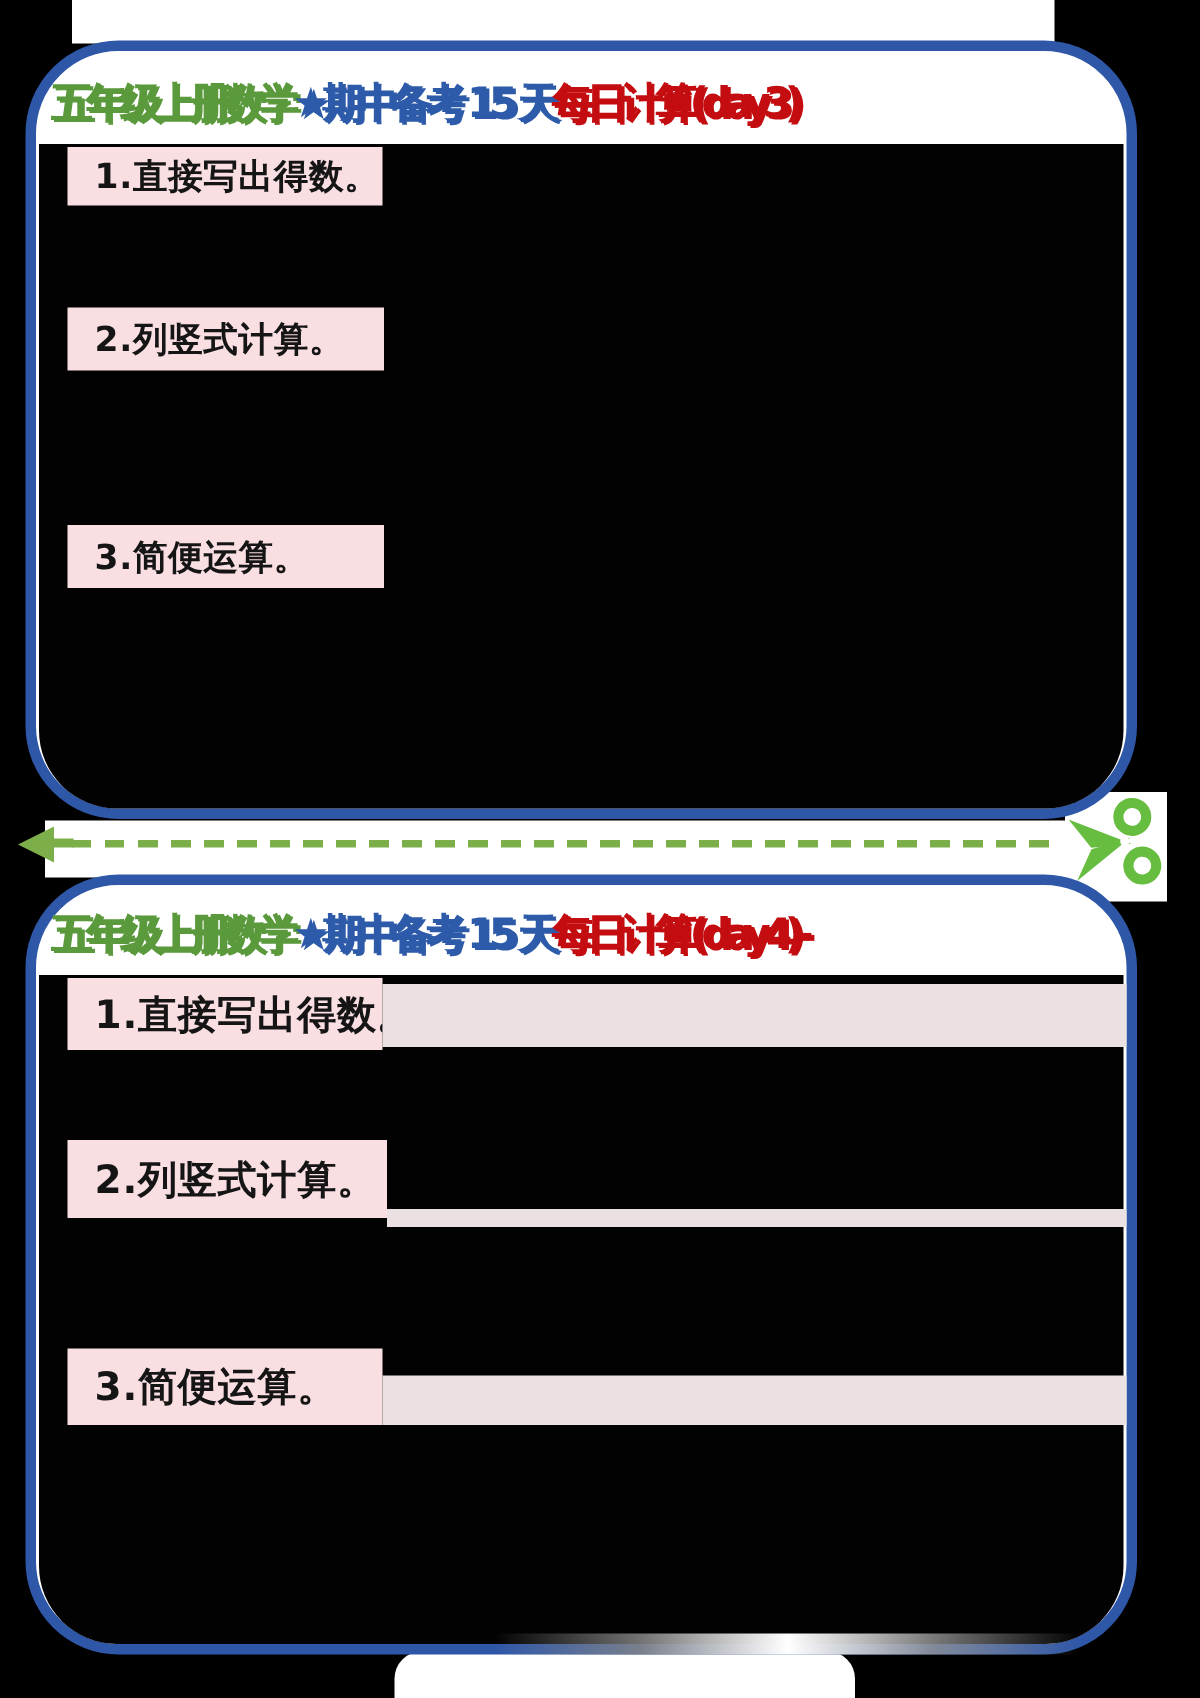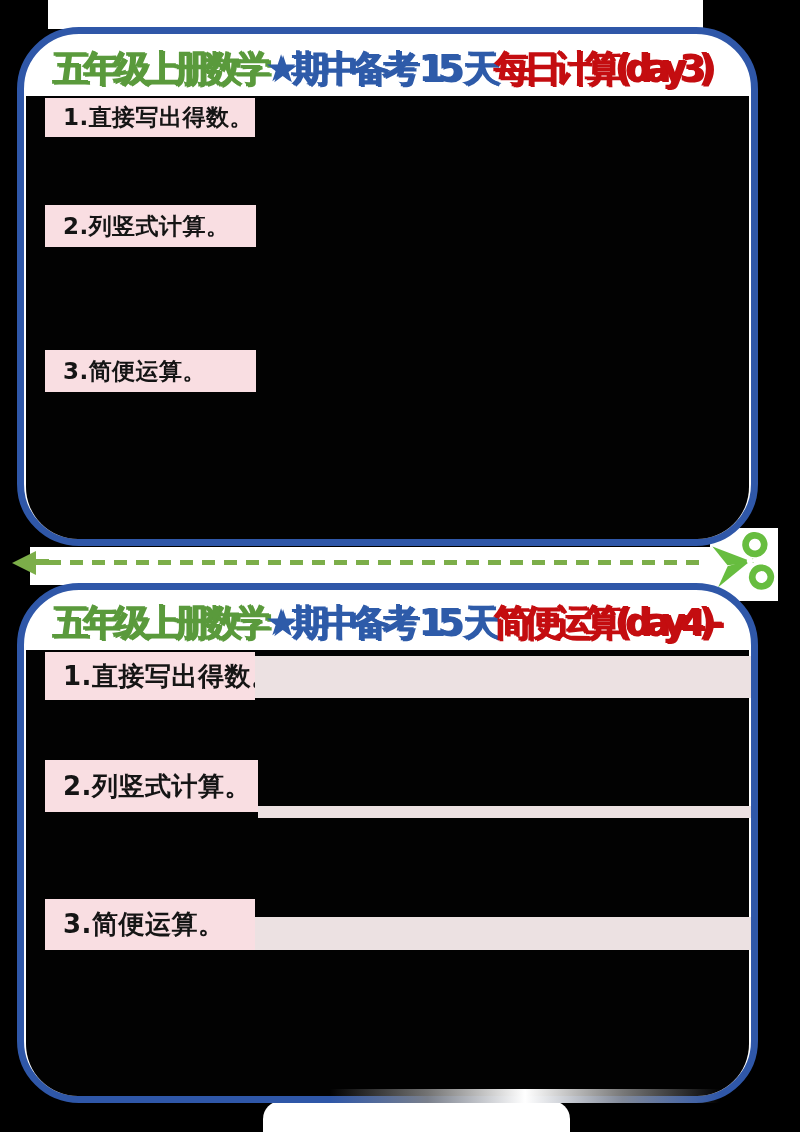--- a/index.html
+++ b/index.html
@@ -14,22 +14,22 @@
   #panel1{top:27px;}
   #panel2{top:583px;height:520px;}
 
   
   .blackout{position:absolute;left:26px;width:723px;background:#020202;
             border-radius:0 0 52px 52px;}
   #blackout1{top:96px;height:443px;}
   #blackout2{top:650px;height:446px;}
 
   
-  .sheet-title{position:absolute;left:52px;white-space:nowrap;font-weight:bold;
-               font-size:37px;letter-spacing:-0.18em;line-height:46px;
+  .sheet-title{position:absolute;left:34px;white-space:nowrap;font-weight:bold;
+               font-size:28px;letter-spacing:-0.18em;line-height:46px;
                font-family:"DejaVu Sans",sans-serif;}
   #title1{top:46px;}
   #title2{top:600px;}
   .tp-green{color:var(--green);text-shadow:2px 1px 0 currentColor;}
   .tp-blue{color:var(--blue);text-shadow:2px 1px 0 currentColor;}
   .tp-red{color:var(--red);text-shadow:2px 1px 0 currentColor;}
 
   
   .task-label{position:absolute;background:var(--label_pink);color:#151515;
               font-weight:bold;display:flex;align-items:center;padding-left:18px;
@@ -94,21 +94,21 @@
     <circle cx="44" cy="14" r="9" fill="none" stroke="#67bd3f" stroke-width="6.5"></circle>
     <circle cx="46" cy="46" r="9" fill="none" stroke="#67bd3f" stroke-width="6.5"></circle>
     <circle cx="37" cy="29" r="3" fill="#ffffff"></circle>
   </svg>
 </div>
 
 <div class="panel" id="panel2"></div>
 <div class="blackout" id="blackout2"></div>
 
 <div class="sheet-title" id="title2">
-  <span class="tp-green">五年级上册数学</span><span class="tp-blue">★期中备考 15 天</span><span class="tp-red">简便运算(day4)-</span>
+  <span class="tp-green">五年级上册数学</span><span class="tp-blue">★期中备考 15 天</span><span class="tp-red">每日计算(day4)-</span>
 </div>
 
 <div class="task-label s2" style="left:45px;top:652px;width:210px;height:48px;">1.直接写出得数。</div>
 <div class="strip" style="left:255px;top:656px;width:496px;height:42px;"></div>
 
 <div class="task-label s2" style="left:45px;top:760px;width:213px;height:52px;">2.列竖式计算。</div>
 <div class="strip" style="left:258px;top:806px;width:493px;height:12px;"></div>
 
 <div class="task-label s2" style="left:45px;top:899px;width:210px;height:51px;">3.简便运算。</div>
 <div class="strip" style="left:255px;top:917px;width:496px;height:33px;"></div>

